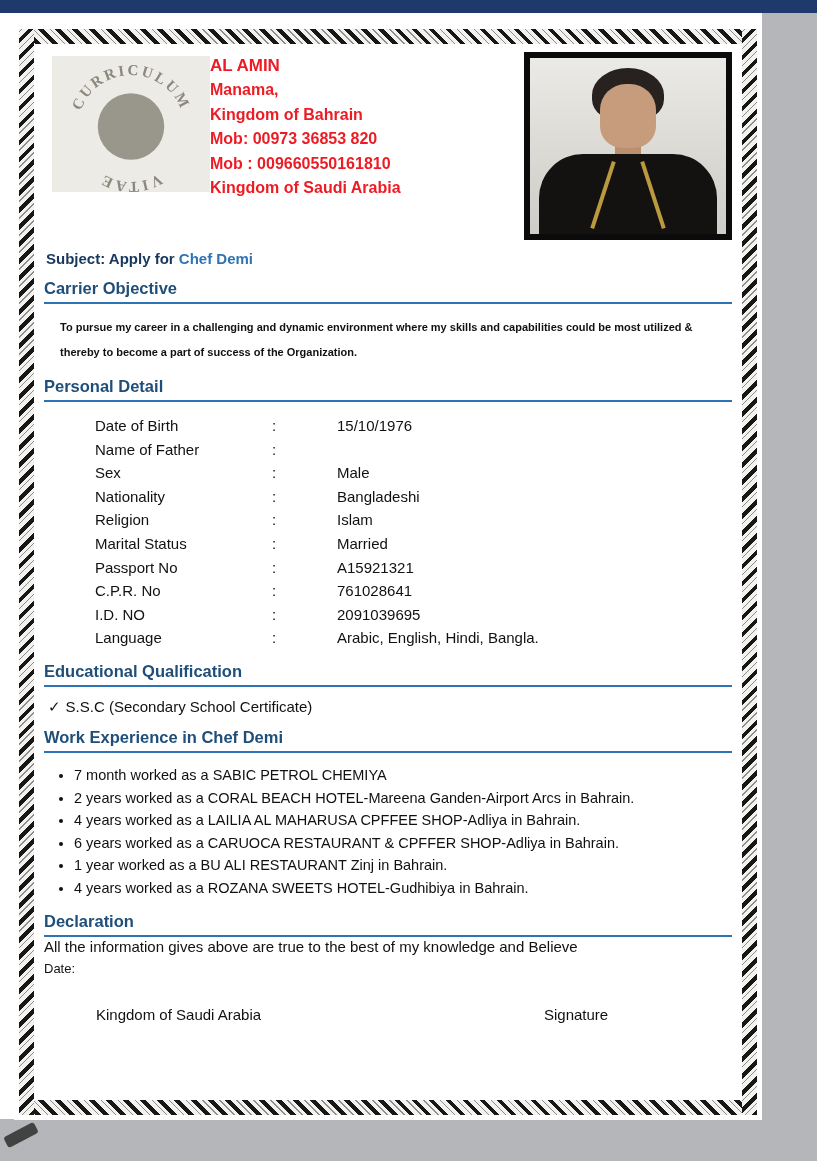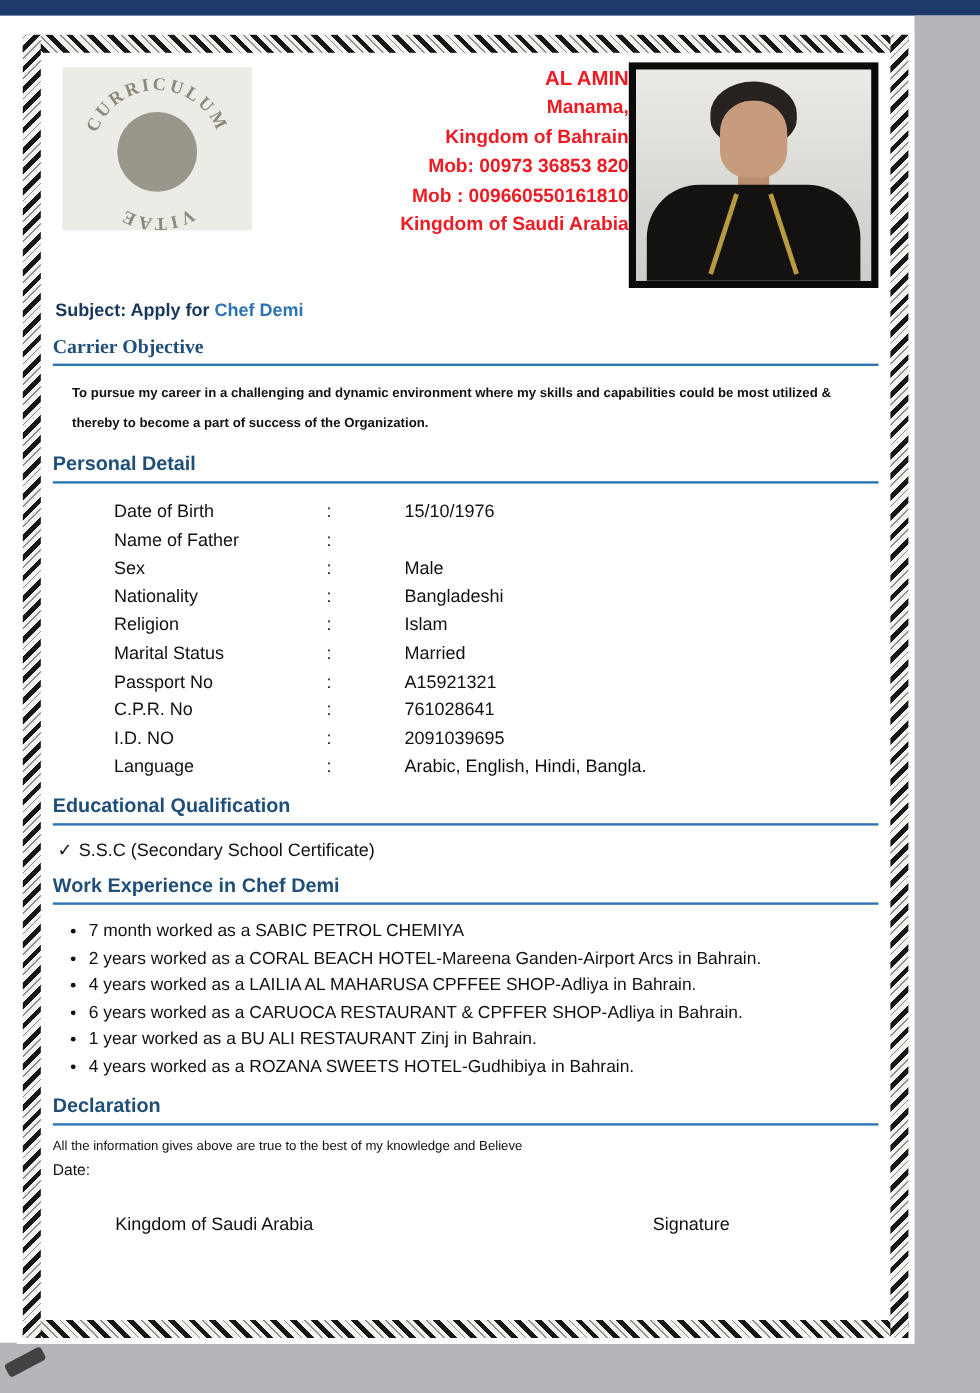--- a/index.html
+++ b/index.html
@@ -22,21 +22,21 @@
     background:repeating-linear-gradient(-45deg,#171717 0 4px,#f3f2ef 4px 8px,#8d8d8a 8px 9px,#f3f2ef 9px 12px); }
   .bz.top { top:5px; } .bz.bottom { bottom:5px; }
   .bz.left { left:5px; } .bz.right { right:5px; }
 
   .content { position:absolute; left:30px; top:26px; right:30px; bottom:26px; }
 
   
   .header { display:flex; align-items:flex-start; }
   .stamp { flex:none; width:158px; height:136px; background:#edebe5; margin:6px 0 0 8px; }
   .stamp-text { fill:#8b887c; font-family:"Liberation Serif", serif; font-weight:bold; font-size:15px; letter-spacing:2.5px; }
-  .contact { flex:1; text-align:right; color:#ed1c24; font-weight:bold; padding-top:4px; }
+  .contact { flex:1; text-align:left; color:#ed1c24; font-weight:bold; padding-top:4px; }
   .contact .name { font-size:17px; line-height:24px; }
   .contact .cline { font-size:16px; line-height:24.5px; }
 
   .photo { flex:none; width:196px; height:176px; border:6px solid #0b0b0b; background:#e6e5e1; position:relative; overflow:hidden; margin-top:2px; }
   .p-bg { position:absolute; inset:0; background:linear-gradient(#eceae6, #d8d6d1 65%, #cfcdc8); }
   .p-hair { position:absolute; left:50%; top:10px; width:72px; height:54px; transform:translateX(-50%); background:#272220; border-radius:50% 50% 42% 42%; }
   .p-face { position:absolute; left:50%; top:26px; width:56px; height:64px; transform:translateX(-50%); background:#c69c7c; border-radius:26px 26px 22px 22px; }
   .p-neck { position:absolute; left:50%; top:82px; width:26px; height:24px; transform:translateX(-50%); background:#b98f70; }
   .p-body { position:absolute; left:50%; bottom:-6px; width:178px; height:86px; transform:translateX(-50%); background:#141210; border-radius:44px 44px 0 0; }
   .p-trim-l, .p-trim-r { position:absolute; top:6px; width:4px; height:70px; background:#b99a3e; }
@@ -44,34 +44,34 @@
   .p-trim-r { right:62px; transform:rotate(-18deg); }
 
   
   .subject { margin:10px 0 0 2px; font-size:15px; font-weight:bold; }
   .s-dark { color:#17375d; }
   .s-blue { color:#2e74b5; }
 
   
   .sec { color:#1f4e79; font-size:16.5px; font-weight:bold; margin:0; }
   .rule { height:2px; background:#2e74b5; margin-top:4px; }
-  .gap-sm { margin-top:12px;font-family:Liberation Serif, serif; } .gap-md { margin-top:12px; }
+  .gap-sm { margin-top:12px; } .gap-md { margin-top:12px; }
 
   .obj { font-weight:bold; font-size:11px; line-height:25px; margin-top:11px;margin-left:16px; }
 
   .prows { margin:12px 0 0 51px; }
   .prow { display:grid; grid-template-columns:177px 65px 1fr; font-size:15px; line-height:23.6px; }
 
   .edu-item { margin:11px 0 0 4px; font-size:15px; }
   .edu-item .check { margin-right:5px; }
 
   ul.exp { margin:11px 0 0 0; padding-left:30px; list-style:disc; }
   ul.exp li { font-size:14.5px; line-height:22.6px; }
 
-  .decl-body { margin-top:11px; font-size:11px; }
+  .decl-body { margin-top:1px; font-size:15px; }
   .date-line { margin-top:6px; font-size:13px; }
   .sig-row { position:relative; margin-top:30px; height:22px; font-size:15px; }
   .place { position:absolute; left:52px; }
   .signature { position:absolute; left:500px; }
 </style>
 </head>
 <body>
 
 <div class="top-bar"></div>
 <div class="right-strip"></div>

